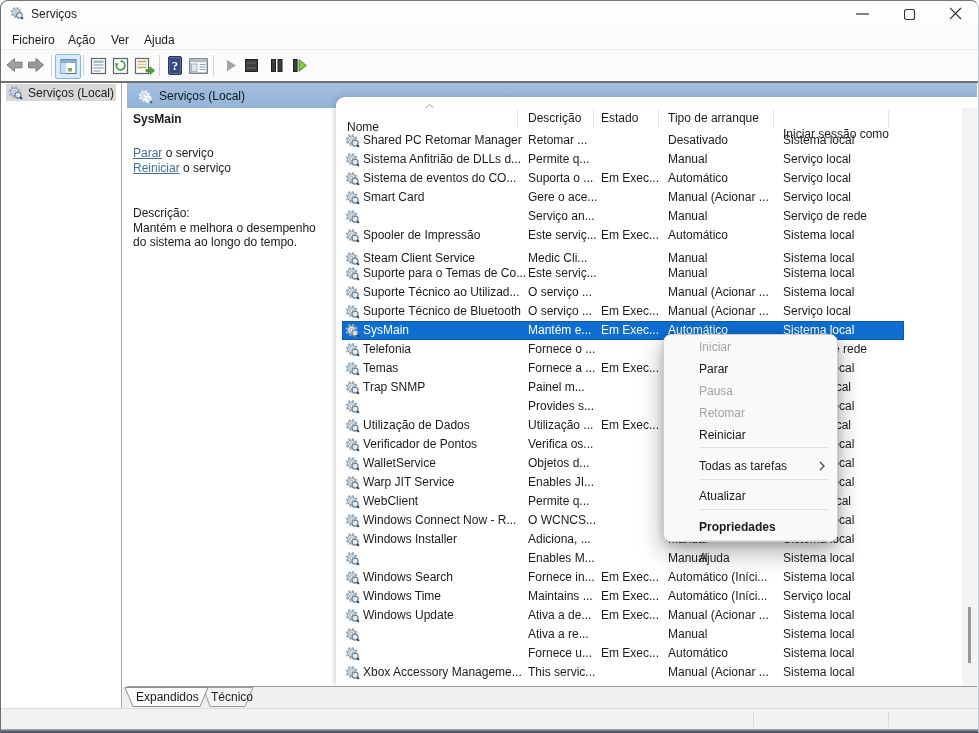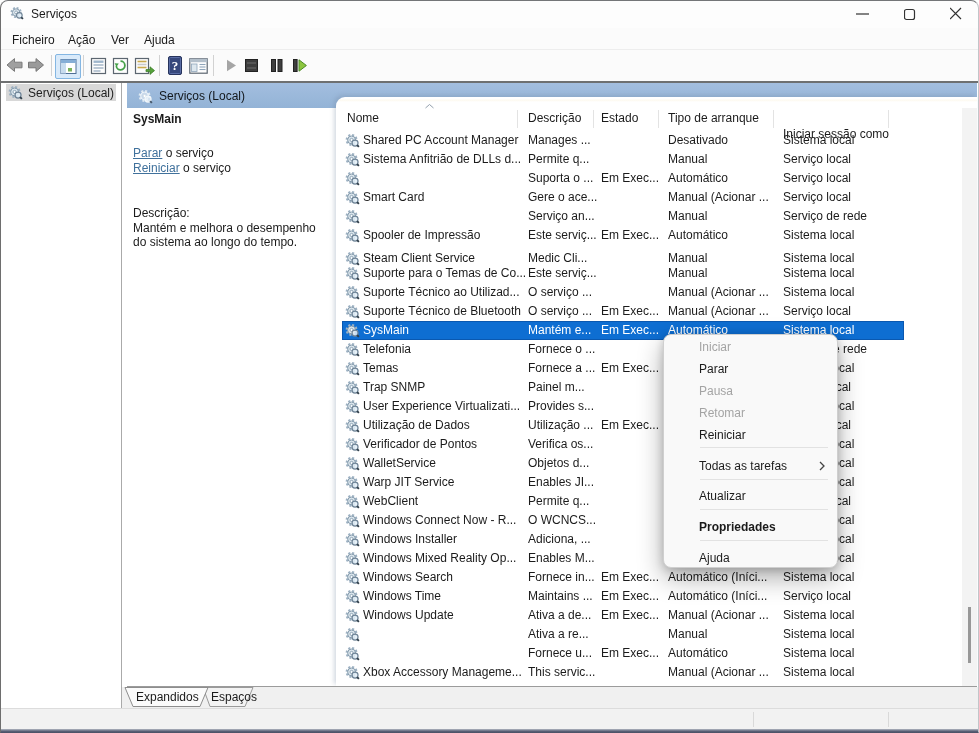--- a/index.html
+++ b/index.html
@@ -29,21 +29,21 @@
 #sbthumb{left:632px;top:510px;width:3px;height:56px;background:#989898}
 #botline{left:127px;top:686px;width:850px;height:1px;background:#9b9b9b}
 #tabstrip{left:122px;top:687px;width:856px;height:21px;background:#f0f0f0}
 #status{left:0;top:708px;width:979px;height:21px;background:#f2f2f2;border-top:1px solid #dcdcdc}
 .ssep{position:absolute;top:3px;width:1px;height:15px;background:#d9d9d9}
 #dark{left:0;top:729px;width:979px;height:4px;background:linear-gradient(#b3b8c2 0,#5a6076 55%,#494f63 100%)}
 
 #desc{left:127px;top:108px;width:209px;height:578px;background:#fff}
 .lnk{color:#40719c;text-decoration:underline}
 
-#menu{left:663px;top:334px;width:175px;height:234px;background:#f9f9f9;
+#menu{left:663px;top:334px;width:175px;height:208px;background:#f9f9f9;
  border:1px solid #cfcfcf;border-radius:8px;box-sizing:border-box;
  box-shadow:0 10px 26px rgba(0,0,0,.32),0 2px 8px rgba(0,0,0,.18)}
 #menu .mi{position:absolute;left:35px;height:22px;line-height:22px;white-space:nowrap}
 #menu .dis{color:#a4a4a4}
 #menu .ms{position:absolute;left:36px;width:128px;height:1px;background:#e2e2e2}
 
 #outline{left:0;top:0;width:977px;height:731px;border:1px solid #c2c5c9;border-top-color:#747678;border-left-color:#6e6e6e;border-bottom-color:transparent;
  border-radius:8px 8px 0 0;pointer-events:none}
 
 .wg{position:absolute;top:0;height:28px}
@@ -176,57 +176,58 @@
 <div class="a" id="desc">
 <b class="a" style="left:6px;top:4px">SysMain</b>
 <span class="a" style="left:6px;top:38px"><span class="lnk">Parar</span> o serviço</span>
 <span class="a" style="left:6px;top:53px"><span class="lnk">Reiniciar</span> o serviço</span>
 <span class="a" style="left:6px;top:98px">Descrição:</span>
 <span class="a" style="left:6px;top:113px">Mantém e melhora o desempenho</span>
 <span class="a" style="left:6px;top:127px">do sistema ao longo do tempo.</span>
 </div>
 
 <div class="a" id="sheet">
-<span class="a" style="left:11px;top:12px;height:18px;line-height:18px">Nome</span>
+<span class="a" style="left:11px;top:21px;height:18px;line-height:18px">Nome</span>
 <svg class="a" style="left:88px;top:6px" width="11" height="6">
       <path d="M1.5 5 L5.5 1.5 L9.5 5" fill="none" stroke="#93a0ad" stroke-width="1"></path>
     </svg>
 <span class="a" style="left:192px;top:12px;height:18px;line-height:18px">Descrição</span>
 <span class="a" style="left:265px;top:12px;height:18px;line-height:18px">Estado</span>
 <span class="a" style="left:332px;top:12px;height:18px;line-height:18px">Tipo de arranque</span>
 <span class="a" style="left:447px;top:28px;height:18px;line-height:18px">Iniciar sessão como</span>
 <div class="hsep" style="left:181px"></div>
 <div class="hsep" style="left:257px"></div>
 <div class="hsep" style="left:322px"></div>
 <div class="hsep" style="left:437px"></div>
 <div class="hsep" style="left:552px"></div>
 <div class="a" id="sbtrack"></div>
 <div class="a" id="sel"></div>
 <div class="r" style="top:34px">
       <svg class="ic" viewBox="0 0 16 16">
         <use href="#svc"></use>
       </svg>
-      <span class="n">Shared PC Account Manager</span>
-      <span class="d">Manages ...</span>
+      <span class="n">Shared PC Retomar Manager</span>
+      <span class="d">Retomar ...</span>
       <span class="t">Desativado</span>
       <span class="l">Sistema local</span>
     </div>
 <div class="r" style="top:53px">
       <svg class="ic" viewBox="0 0 16 16">
         <use href="#svc"></use>
       </svg>
       <span class="n">Sistema Anfitrião de DLLs d...</span>
       <span class="d">Permite q...</span>
       <span class="t">Manual</span>
       <span class="l">Serviço local</span>
     </div>
 <div class="r" style="top:72px">
       <svg class="ic" viewBox="0 0 16 16">
         <use href="#svc"></use>
       </svg>
+      <span class="n">Sistema de eventos do CO...</span>
       <span class="d">Suporta o ...</span>
       <span class="e">Em Exec...</span>
       <span class="t">Automático</span>
       <span class="l">Serviço local</span>
     </div>
 <div class="r" style="top:91px">
       <svg class="ic" viewBox="0 0 16 16">
         <use href="#svc"></use>
       </svg>
       <span class="n">Smart Card</span>
@@ -324,21 +325,20 @@
       </svg>
       <span class="n">Trap SNMP</span>
       <span class="d">Painel m...</span>
       <span class="t">Manual</span>
       <span class="l">Serviço local</span>
     </div>
 <div class="r" style="top:300px">
       <svg class="ic" viewBox="0 0 16 16">
         <use href="#svc"></use>
       </svg>
-      <span class="n">User Experience Virtualizati...</span>
       <span class="d">Provides s...</span>
       <span class="t">Manual</span>
       <span class="l">Sistema local</span>
     </div>
 <div class="r" style="top:319px">
       <svg class="ic" viewBox="0 0 16 16">
         <use href="#svc"></use>
       </svg>
       <span class="n">Utilização de Dados</span>
       <span class="d">Utilização ...</span>
@@ -397,21 +397,20 @@
       </svg>
       <span class="n">Windows Installer</span>
       <span class="d">Adiciona, ...</span>
       <span class="t">Manual</span>
       <span class="l">Sistema local</span>
     </div>
 <div class="r" style="top:452px">
       <svg class="ic" viewBox="0 0 16 16">
         <use href="#svc"></use>
       </svg>
-      <span class="n">Windows Mixed Reality Op...</span>
       <span class="d">Enables M...</span>
       <span class="t">Manual</span>
       <span class="l">Sistema local</span>
     </div>
 <div class="r" style="top:471px">
       <svg class="ic" viewBox="0 0 16 16">
         <use href="#svc"></use>
       </svg>
       <span class="n">Windows Search</span>
       <span class="d">Fornece in...</span>
@@ -468,21 +467,21 @@
 <div class="a" id="sbthumb"></div>
 </div>
 
 <div class="a" id="botline"></div>
 <div class="a" id="tabstrip"></div>
 <svg class="a" style="left:122px;top:686px" width="140" height="22">
 <path d="M81 1.5 L131 1.5 L123 20.5 L88 20.5 Z" fill="#f3f3f3" stroke="#9a9a9a"></path>
 <path d="M3 1.5 L86 1.5 L78 20.5 L11 20.5 Z" fill="#fbfbfb" stroke="#8d8d8d"></path>
 </svg>
 <span class="a" style="left:136px;top:690px">Expandidos</span>
-<span class="a" style="left:211px;top:690px">Espaços</span>
+<span class="a" style="left:211px;top:690px">Técnico</span>
 <div class="a" id="status">
 <div class="ssep" style="left:753px"></div>
 <div class="ssep" style="left:888px"></div>
 </div>
 <div class="a" id="dark"></div>
 
 <div class="a" id="menu">
     <div class="mi dis" style="top:1px">Iniciar</div>
 <div class="mi" style="top:23px">Parar</div>
 <div class="mi dis" style="top:45px">Pausa</div>

